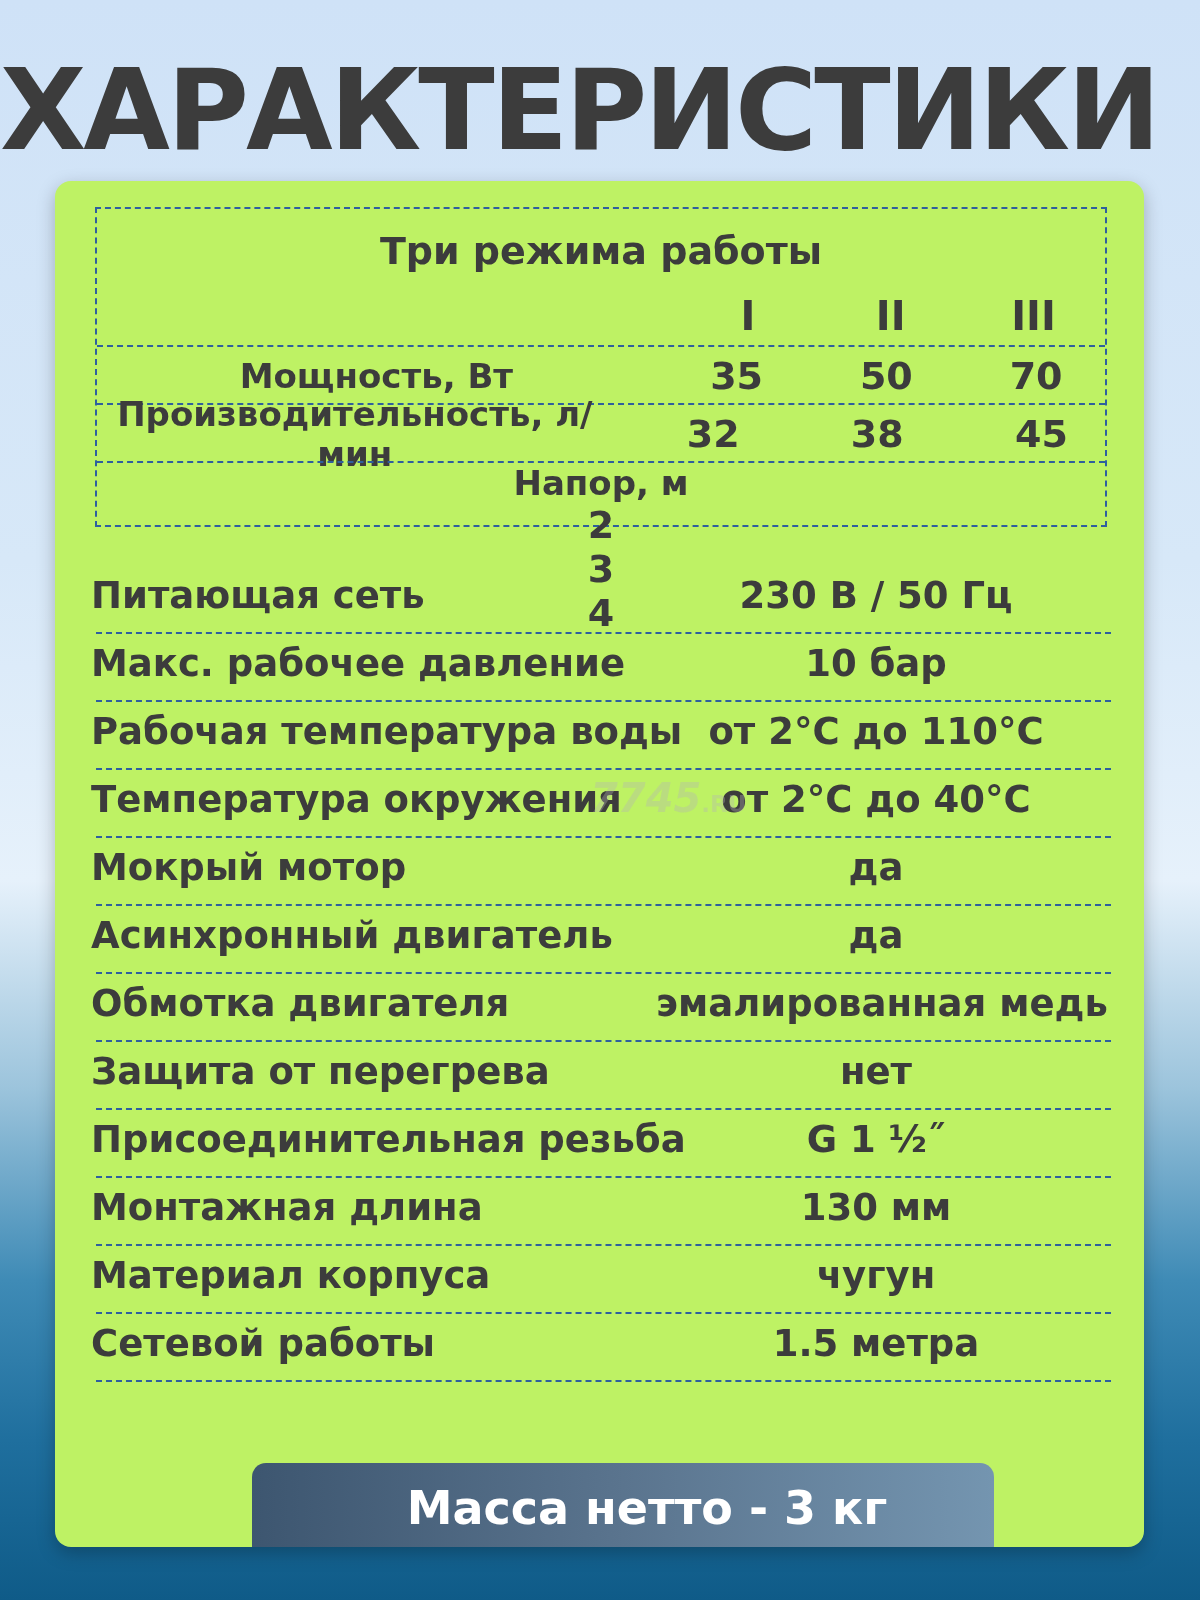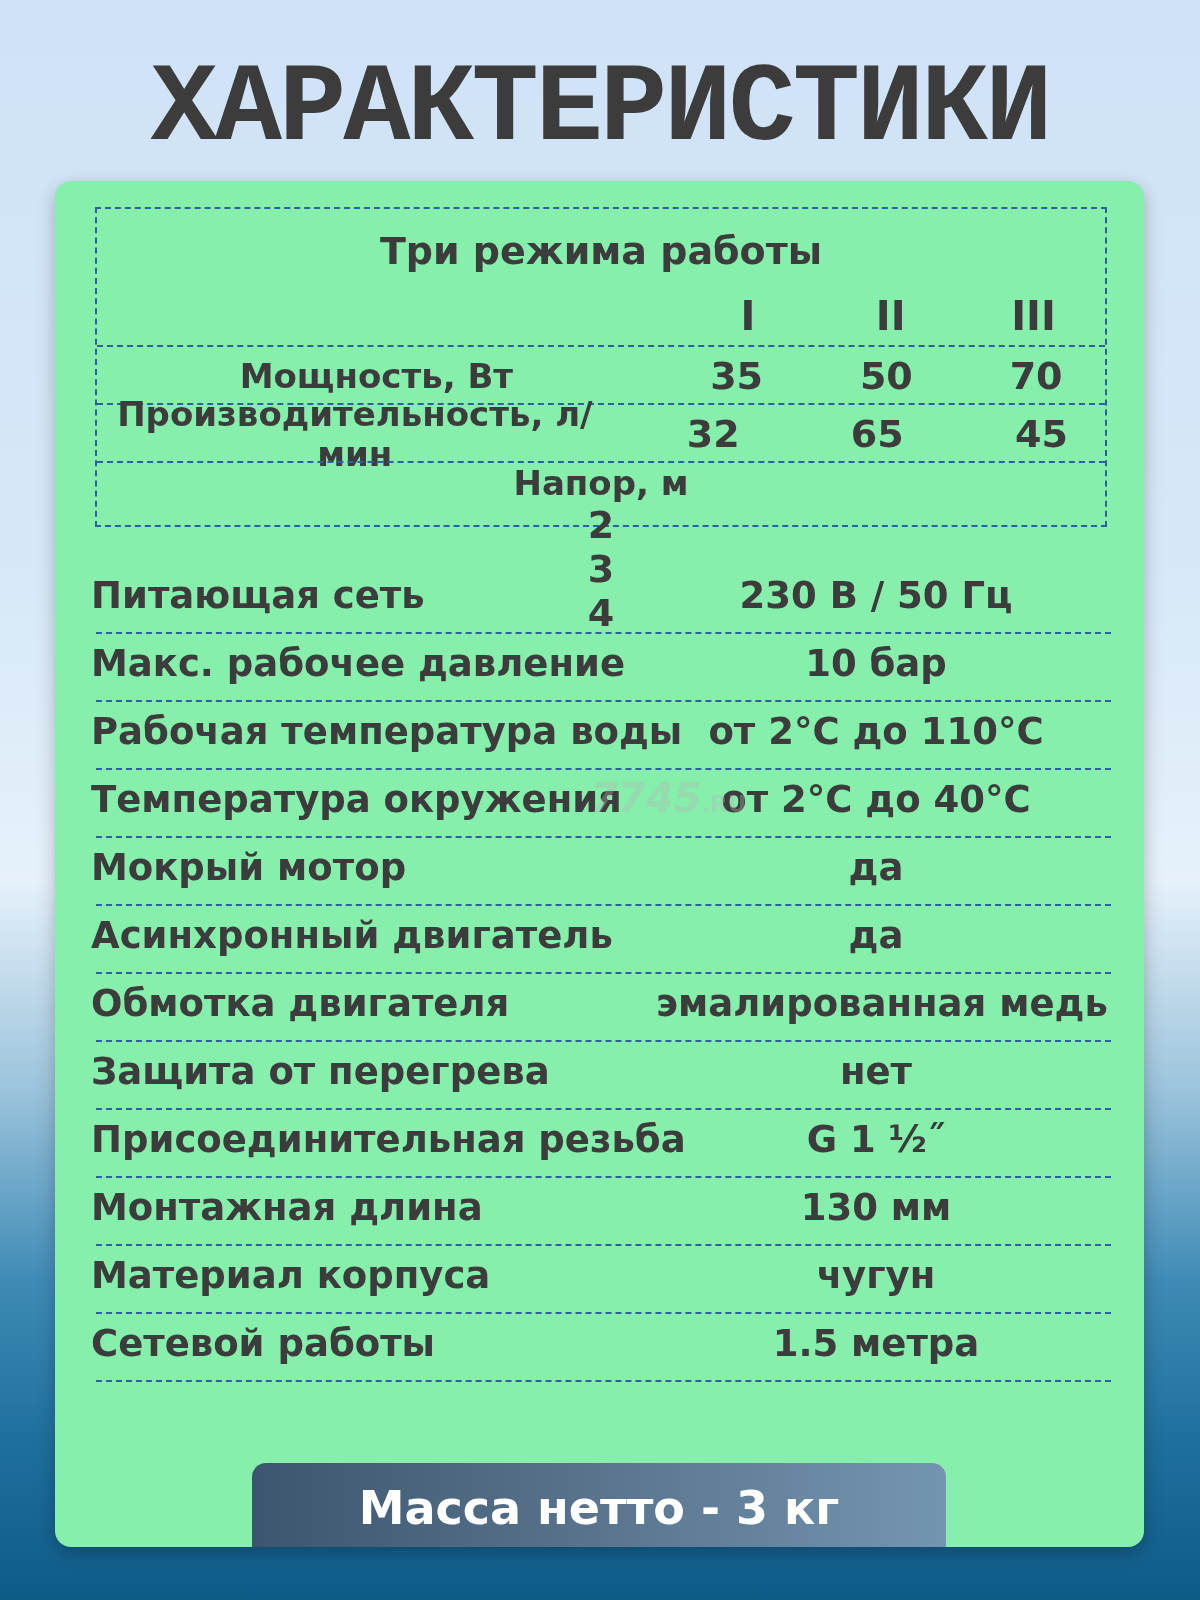--- a/index.html
+++ b/index.html
@@ -2,29 +2,28 @@
 <html><head>
 <meta charset="utf-8">
 <style>
   html, body { margin: 0; padding: 0; }
   body {
     width: 1200px; height: 1600px; overflow: hidden; position: relative;
     font-family: "DejaVu Sans", "Liberation Sans", sans-serif;
     background: linear-gradient(180deg, #cfe2f7 0%, #d7e8f8 35%, #e6f1fb 55%, #9cc4dc 68%, #3f8bb6 80%, #1f6f9e 90%, #0f5b88 100%);
   }
   .title {
-    position: absolute; left: 0; top: 50px; width: 1200px; text-align: center;
+    position: absolute; left: 0; top: 50px; width: 972px; text-align: center;
     font-size: 112px; font-weight: bold; color: #3c3c3c; letter-spacing: -3px;
     line-height: 120px;
     transform: scaleX(1.0);
-    font-family: Liberation Mono, monospace;
   }
   .card {
     position: absolute; left: 55px; top: 181px; width: 1089px; height: 1366px;
-    background: #86efac; border-radius: 16px;
+    background: #bef264; border-radius: 16px;
     box-shadow: 0 6px 18px rgba(0,0,0,0.25);
     overflow: hidden;
   }
   .modes {
     position: absolute; left: 40px; top: 26px; width: 1012px; height: 320px;
     border: 2px dashed #2e5f9e; box-sizing: border-box;
   }
   .modes-title {
     position: absolute; left: 0; top: 20px; width: 100%; text-align: center;
     font-size: 38px; font-weight: bold; color: #3c3c3c;
@@ -51,21 +50,21 @@
     white-space: nowrap;
   }
   .sval {
     position: absolute; left: 560px; width: 440px; top: 8px; text-align: center;
     font-size: 37px; font-weight: bold; color: #3c3c3c; white-space: nowrap;
   }
   .weight {
     position: absolute; left: 197px; top: 1282px; width: 694px; height: 90px;
     border-radius: 14px 14px 0 0;
     background: linear-gradient(90deg, #3d5670 0%, #5a748e 50%, #7495b0 100%);
-    display: flex; align-items: center; justify-content: center;
+    display: flex; align-items: center; justify-content: center; padding-left: 48px;
   }
   .weight span { color: #ffffff; font-size: 46px; font-weight: bold; }
   .watermark {
     position: absolute; left: 590px; top: 775px; font-size: 40px; font-weight: bold;
     color: rgba(180,180,180,0.35); font-style: italic;
   }
   .watermark small { font-size: 23px; font-style: normal; }
 </style>
 </head>
 <body>
@@ -87,21 +86,21 @@
     <div class="mrow sep" style="top:136px;gap:12px;">
       <div class="mlabel">Мощность, Вт</div>
       <div class="mval">35</div>
       <div class="mval">50</div>
       <div class="mval">70</div>
     </div>
 
     <div class="mrow sep" style="top:194px;gap:37px;">
       <div class="mlabel">Производительность, л/мин</div>
       <div class="mval">32</div>
-      <div class="mval">65</div>
+      <div class="mval">38</div>
       <div class="mval">45</div>
     </div>
 
     <div class="mrow sep" style="top:252px;flex-direction:column;">
       <div class="mlabel">Напор, м</div>
       <div class="mval">2</div>
       <div class="mval">3</div>
       <div class="mval">4</div>
     </div>
   </div>

